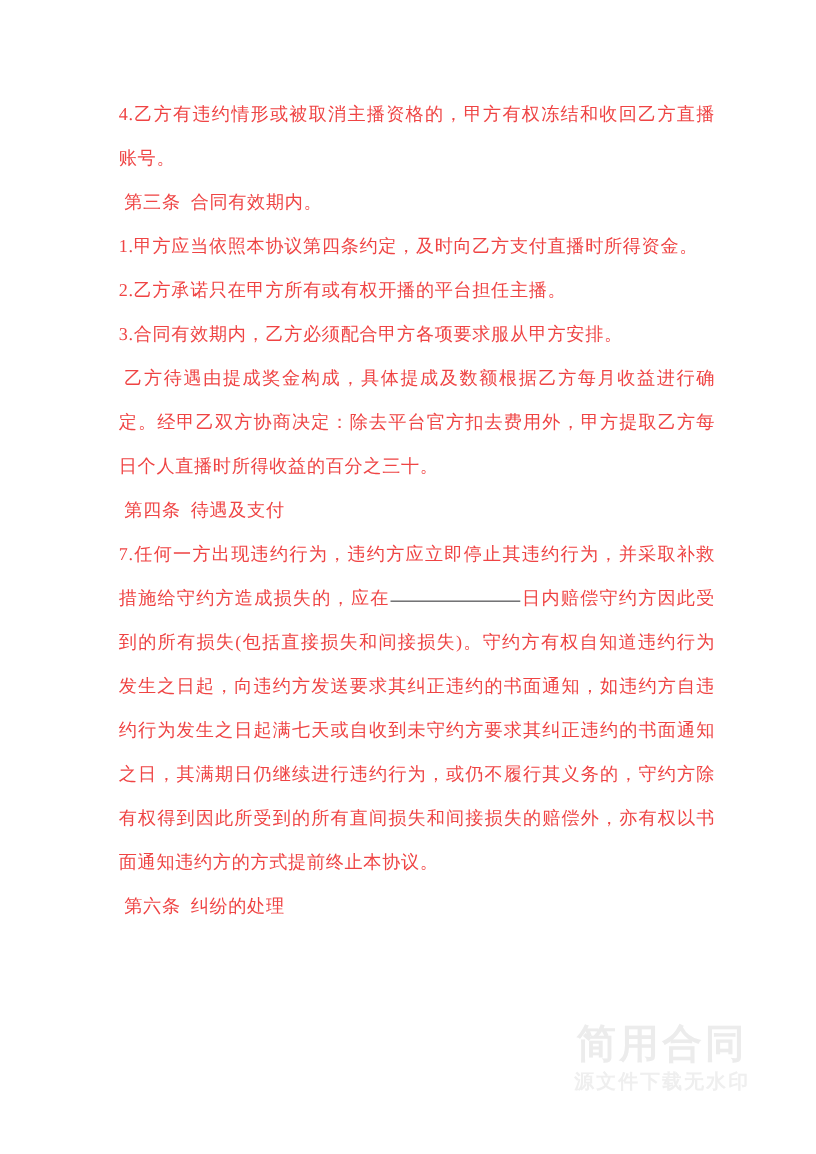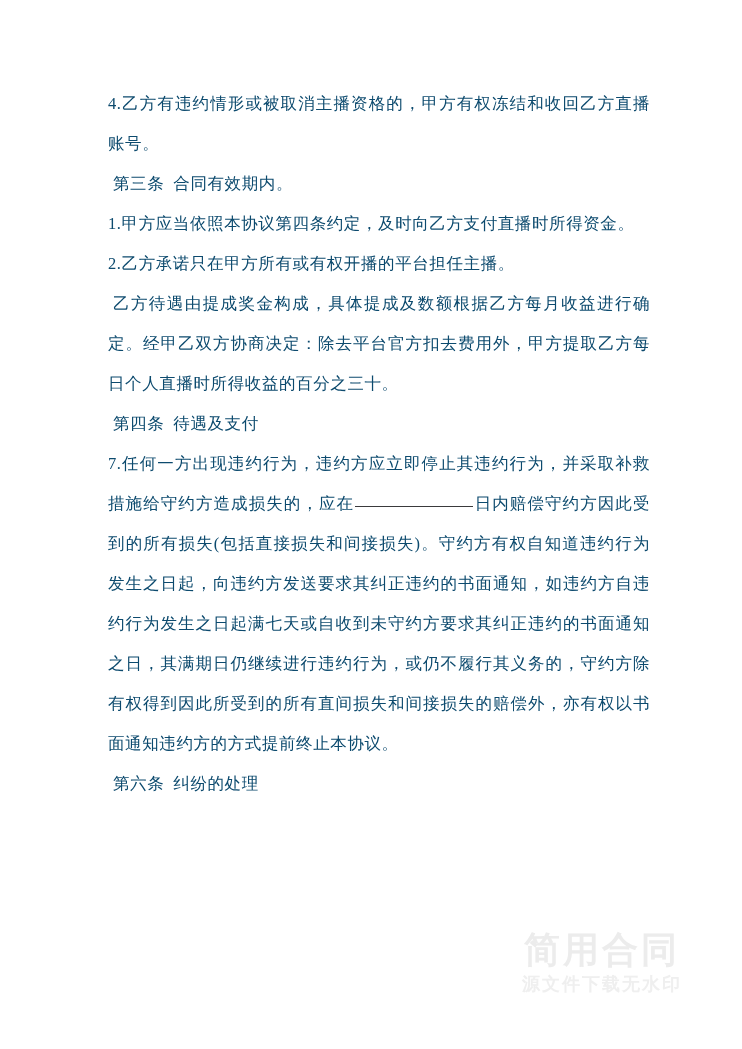--- a/index.html
+++ b/index.html
@@ -23,21 +23,21 @@
     position: absolute;
     left: 108px;
     top: 84px;
     width: 542px;
   }
 
   .para {
     margin: 0 0 0 0;
     font-size: 16.5px;
     line-height: 40px;
-    color: #0c4a6e;
+    color: #ef4444;
     text-align: justify;
     text-justify: inter-ideograph;
     letter-spacing: 0.6px;
     -webkit-font-smoothing: antialiased;
     word-break: break-all;
   }
 
   
   .para.indent {
     text-indent: 5px;
@@ -104,20 +104,23 @@
     </p>
 
     <p class="para">
       <span>1.甲方应当依照本协议第四条约定，及时向乙方支付直播时所得资金。</span>
     </p>
 
     <p class="para">
       <span>2.乙方承诺只在甲方所有或有权开播的平台担任主播。</span>
     </p>
 
+    <p class="para">
+      <span>3.合同有效期内，乙方必须配合甲方各项要求服从甲方安排。</span>
+    </p>
 
     <p class="para indent">
       <span>乙方待遇由提成奖金构成，具体提成及数额根据乙方每月收益进行确定。经甲乙双方协商决定：除去平台官方扣去费用外，甲方提取乙方每日个人直播时所得收益的百分之三十。</span>
     </p>
 
     <p class="para indent">
       <span>第四条</span><span class="heading-gap"></span><span>待遇及支付</span>
     </p>
 
 

